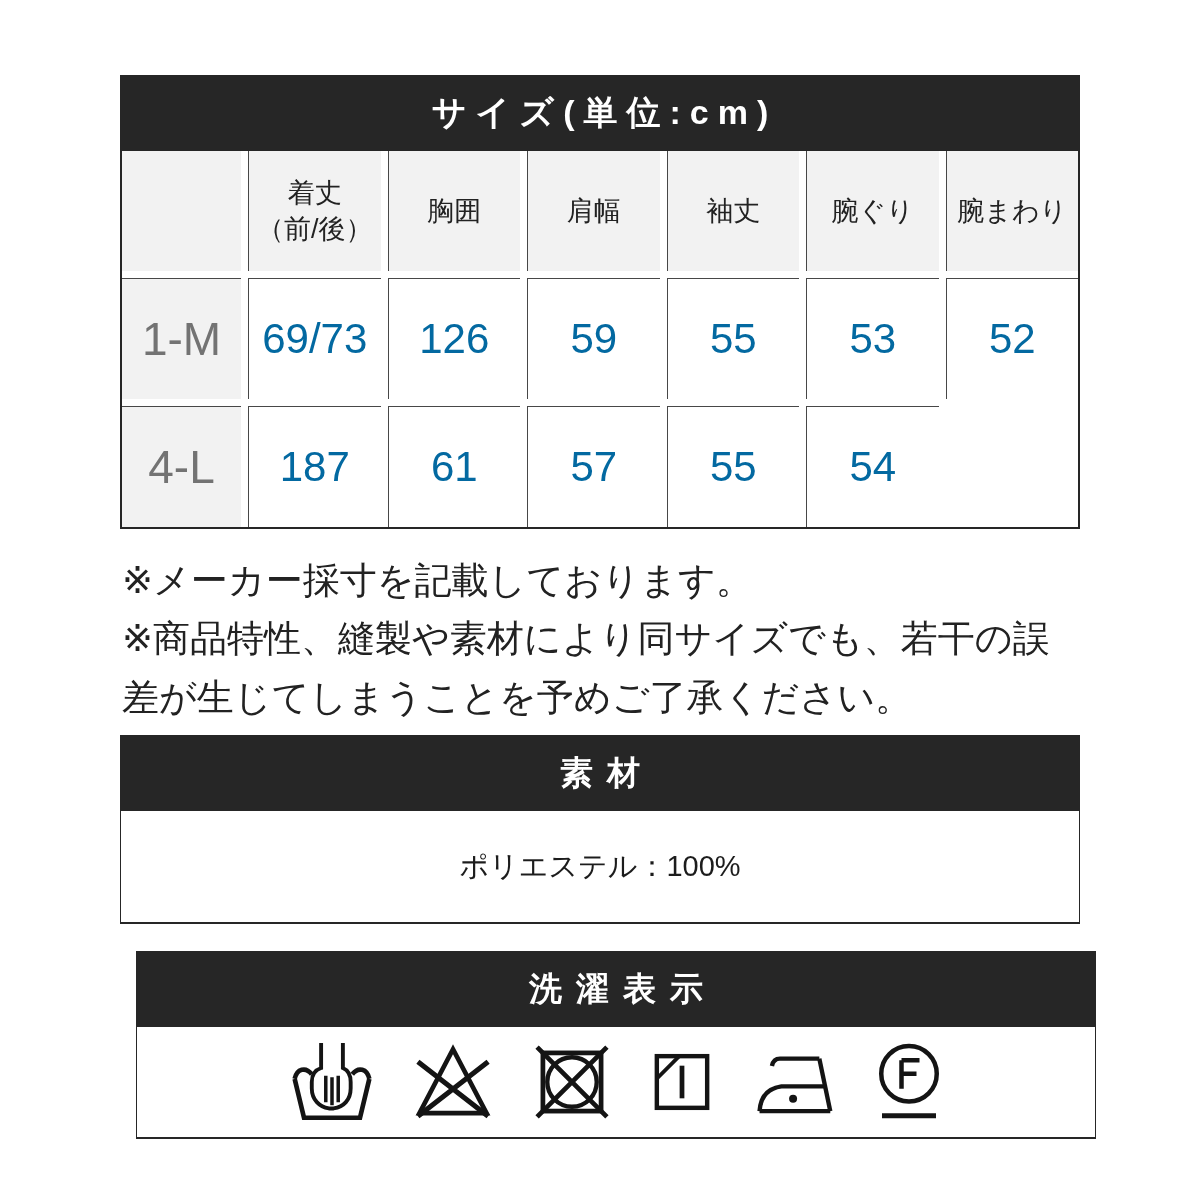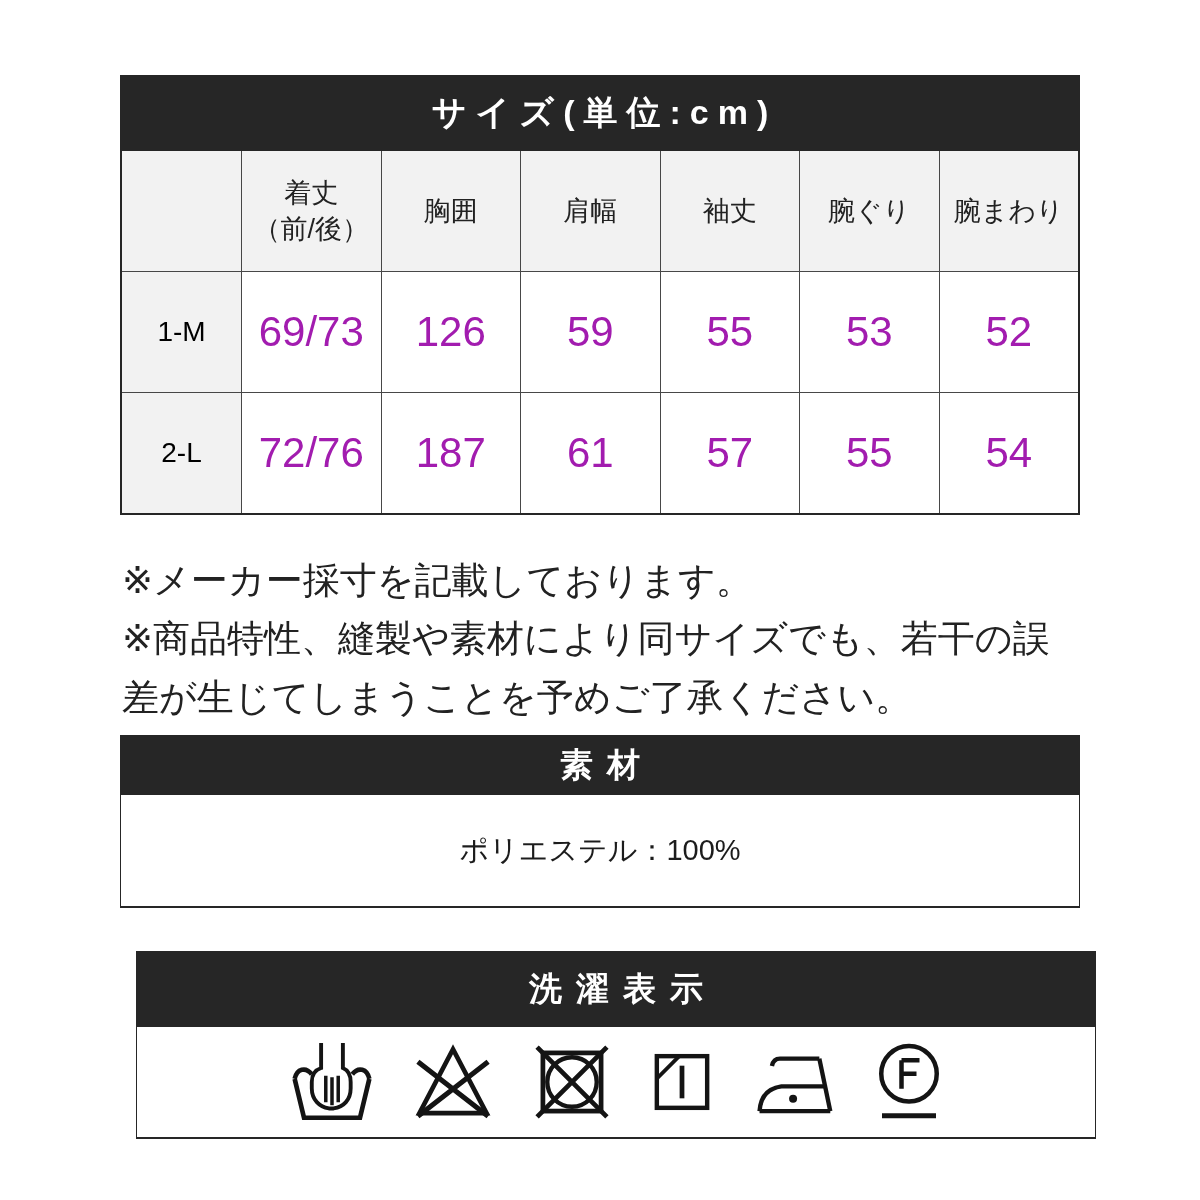--- a/index.html
+++ b/index.html
@@ -42,46 +42,47 @@
     border-radius: 16px;
   }
   .size-section .black-bar { height: 76px; }
   .size-grid {
     display: grid;
     grid-template-columns: 119px repeat(6, 1fr);
     grid-template-rows: 120px 121px 121px;
     border: 2px solid #262626;
     border-top: none;
     background: #ffffff;
+    gap: 7px;
   }
   .cell {
     display: flex;
     flex-direction: column;
     align-items: center;
     justify-content: center;
     border-left: 1px solid #474747;
     border-top: 1px solid #474747;
     line-height: 1.35;
   }
   .cell.first-col { border-left: none; }
   .cell.first-row { border-top: none; }
   .cell.head {
     background: #f2f2f2;
     font-size: 27px;
     color: #222222;
   }
   .cell.rowlabel {
     background: #f2f2f2;
-    font-size: 28px;
-    color: #000000;
+    font-size: 46px;
+    color: #737373;
   }
   .cell.value {
     background: #ffffff;
     font-size: 42px;
-    color: #a21caf;
+    color: #0369a1;
   }
 
   
   .notes {
     position: absolute;
     left: 122px;
     top: 552px;
     width: 962px;
     font-size: 37px;
     line-height: 1.58;
@@ -89,21 +90,21 @@
   }
   .notes p { margin: 0; }
 
   
   .material-section {
     position: absolute;
     left: 120px;
     top: 735px;
     width: 960px;
   }
-  .material-section .black-bar { height: 60px; }
+  .material-section .black-bar { height: 76px; }
   .material-section .bar-text,
   .care-section .bar-text { letter-spacing: 14px; text-indent: 14px; font-size: 33px; }
   .section-body {
     border: 1px solid #262626;
     border-top: none;
     border-bottom-width: 2px;
     background: #ffffff;
     display: flex;
     align-items: center;
     justify-content: center;
@@ -176,22 +177,21 @@
       </div>
 
       <div class="cell rowlabel first-col">1-M</div>
       <div class="cell value">69/73</div>
       <div class="cell value">126</div>
       <div class="cell value">59</div>
       <div class="cell value">55</div>
       <div class="cell value">53</div>
       <div class="cell value">52</div>
 
-      <div class="cell rowlabel first-col">2-L</div>
-      <div class="cell value">72/76</div>
+      <div class="cell rowlabel first-col">4-L</div>
       <div class="cell value">187</div>
       <div class="cell value">61</div>
       <div class="cell value">57</div>
       <div class="cell value">55</div>
       <div class="cell value">54</div>
     </div>
   </section>
 
   <div class="notes">
     <p>※メーカー採寸を記載しております。</p>

